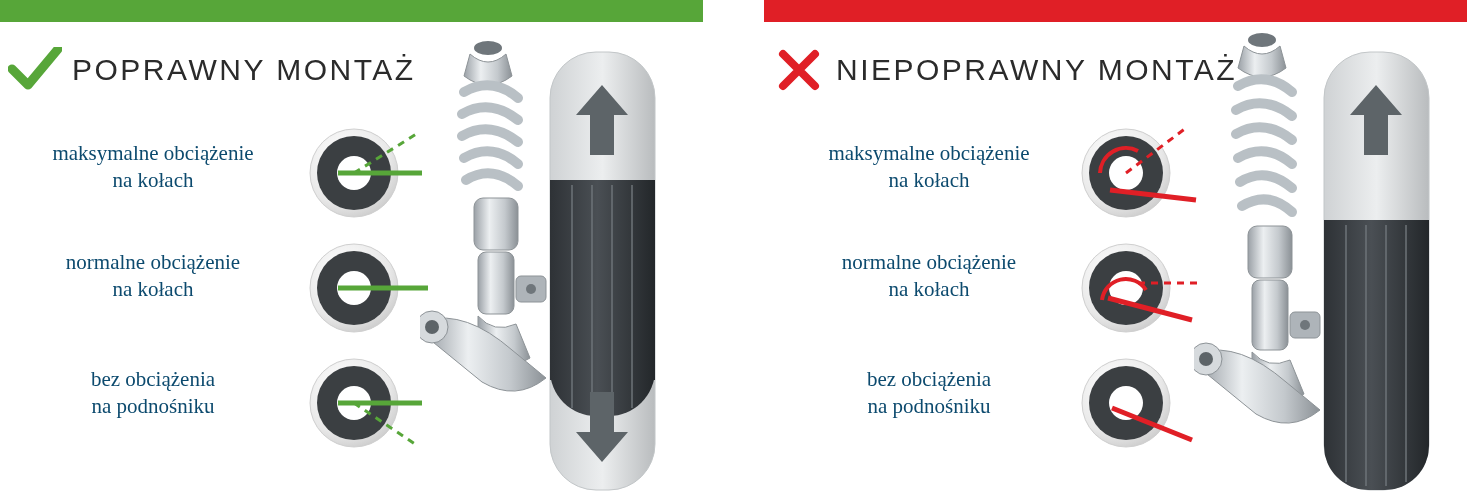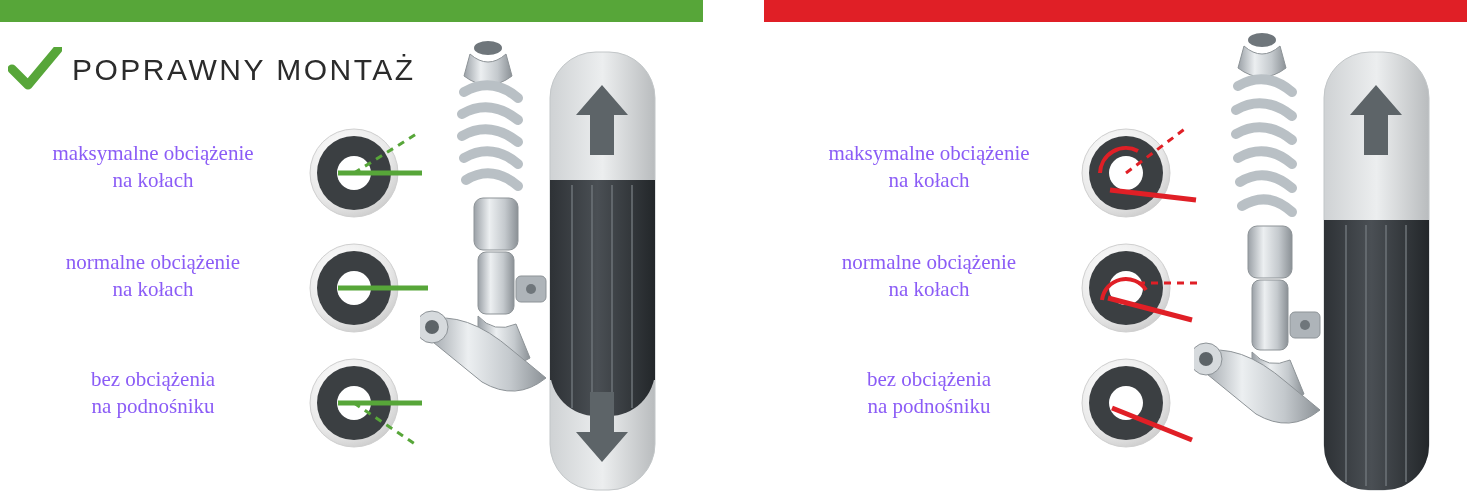--- a/index.html
+++ b/index.html
@@ -65,21 +65,21 @@
     position: absolute;
     left: 14px;
     top: 132px;
     width: 278px;
   }
   .panel-right .labels { left: 26px; }
   .label-row {
     font-family: "Liberation Serif", serif;
     font-size: 21px;
     line-height: 27px;
-    color: #8b5cf6;
+    color: #0c4a6e;
     text-align: center;
     height: 99px;
   }
   .label-row.r1 { padding-top: 8px; }
   .label-row.r2 { padding-top: 10px; }
   .label-row.r3 { padding-top: 18px; }
   .label-row .l2 { display: block; font-family: Liberation Serif, serif; }
 
   .bushings {
     position: absolute;
@@ -229,20 +229,28 @@
         <circle cx="12" cy="297" r="16" fill="#d6dadd" stroke="#8d9397"></circle>
         <circle cx="12" cy="297" r="7" fill="#5d6468"></circle>
       </svg>
     </div>
   </div>
 
   <div class="panel panel-right">
 
     <div class="top-bar bar-red"></div>
 
+    <div class="head">
+      <span class="mark">
+        <svg width="44" height="44" viewBox="0 0 44 44">
+          <path d="M6 6 L38 38 M38 6 L6 38" fill="none" stroke="#e01f26" stroke-width="8" stroke-linecap="round"></path>
+        </svg>
+      </span>
+      <span class="title">NIEPOPRAWNY MONTAŻ</span>
+    </div>
 
     <div class="labels">
       <div class="label-row r1">
         <span class="l1">maksymalne obciążenie</span>
         <span class="l2">na kołach</span>
       </div>
       <div class="label-row r2">
         <span class="l1">normalne obciążenie</span>
         <span class="l2">na kołach</span>
       </div>

